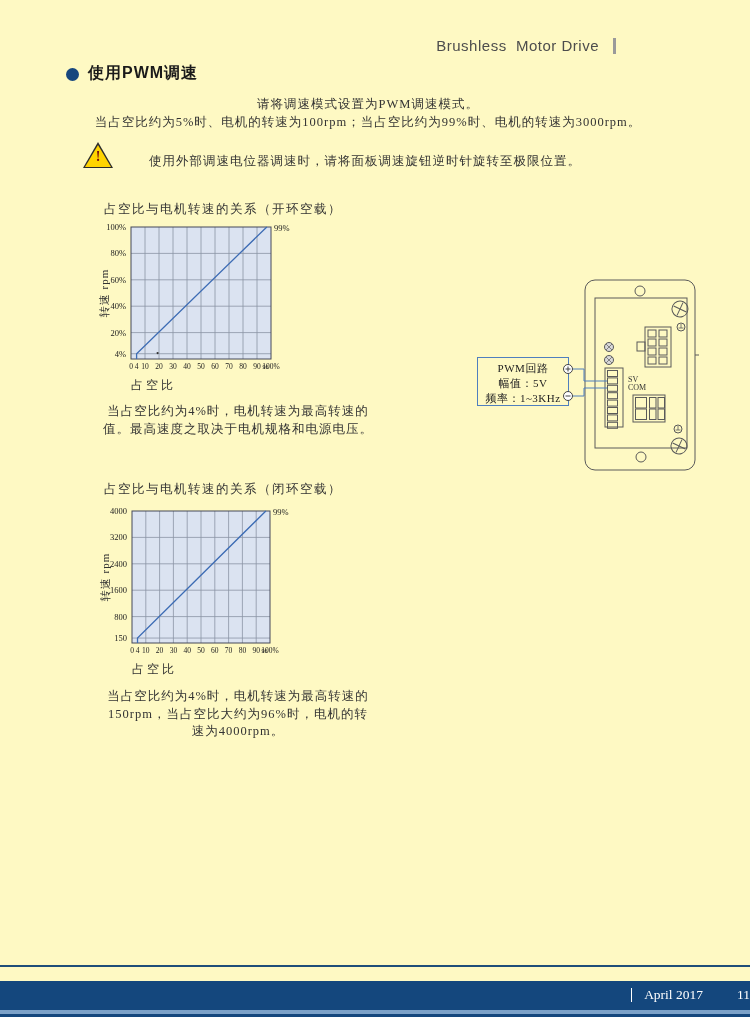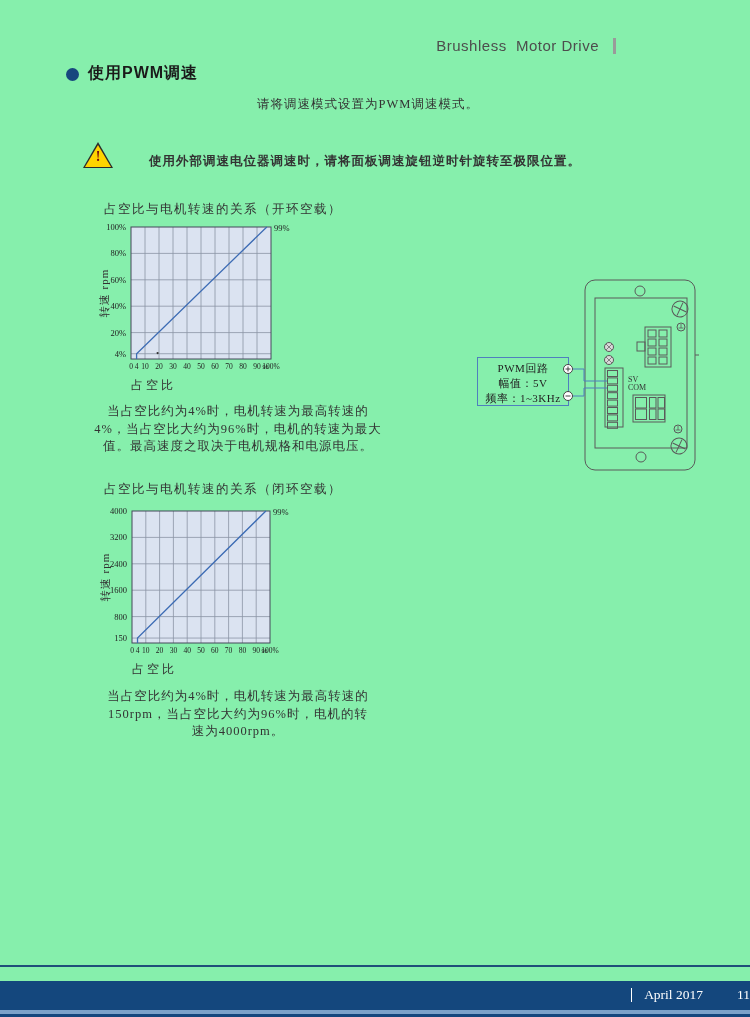--- a/index.html
+++ b/index.html
@@ -1,16 +1,16 @@
 <!DOCTYPE html>
 <html><head>
 <meta charset="utf-8">
 <style>
   html,body{margin:0;padding:0;background:#ffffff;}
-  #page{position:relative;width:750px;height:1017px;background:#86efac;overflow:hidden;
+  #page{position:relative;width:750px;height:1017px;background:#fef9c3;overflow:hidden;
         font-family:"Liberation Serif","DejaVu Serif",serif;color:#2b2b2b;}
 
   
   #hdr{position:absolute;top:20px;left:0;width:616px;text-align:right;
        font-family:"Liberation Sans","DejaVu Sans",sans-serif;font-size:15px;color:#4d4d4d;
        letter-spacing:.5px;white-space:pre;}
   #hdr .bar{display:inline-block;width:3px;height:16px;background:#9a9a9a;margin-left:14px;vertical-align:-3px;}
 
   
   .sec-dot{position:absolute;left:66px;top:68px;width:13px;height:13px;border-radius:50%;background:#17477e;}
@@ -22,21 +22,21 @@
 
   
   .warn-icon{position:absolute;left:83px;top:142px;width:0;height:0;
              border-left:15px solid transparent;border-right:15px solid transparent;
              border-bottom:26px solid #2b2b2b;}
   .warn-icon .inner{position:absolute;left:-13px;top:2.5px;width:0;height:0;
              border-left:13px solid transparent;border-right:13px solid transparent;
              border-bottom:22.5px solid #ffd400;}
   .warn-icon .mark{position:absolute;left:-4px;top:7px;width:8px;text-align:center;
              font-family:"Liberation Serif",serif;font-weight:bold;font-size:14px;color:#7a1010;z-index:2;}
-  #warn-text{position:absolute;left:125px;top:153px;width:480px;font-weight:bold;}
+  #warn-text{position:absolute;left:125px;top:153px;width:480px;}
 
   .subtitle{position:absolute;left:88px;font-size:12.5px;letter-spacing:1.5px;color:#333;margin-left:16px;}
 
   svg.chart{position:absolute;overflow:visible;}
   .tick{font-family:"Liberation Serif","DejaVu Serif",serif;}
   .axis-x{position:absolute;text-align:left;font-size:12px;letter-spacing:3px;color:#333;}
   .axis-y{position:absolute;width:132px;height:14px;transform:rotate(-90deg);transform-origin:0 0;
           text-align:center;font-size:11px;letter-spacing:1px;color:#333;}
 
   .para{position:absolute;left:88px;width:300px;font-family:Liberation Serif, serif;}
@@ -63,20 +63,21 @@
 
   <div id="hdr">
     <span>Brushless  Motor Drive</span><span class="bar"></span>
   </div>
 
   <div class="sec-dot"></div>
   <div class="sec-title">使用PWM调速</div>
 
   <div id="intro" class="bodytext">
     <div>请将调速模式设置为PWM调速模式。</div>
+    <div>当占空比约为5%时、电机的转速为100rpm；当占空比约为99%时、电机的转速为3000rpm。</div>
   </div>
 
   <div class="warn-icon">
     <span class="inner"></span>
     <span class="mark">!</span>
   </div>
   <div id="warn-text" class="bodytext">使用外部调速电位器调速时，请将面板调速旋钮逆时针旋转至极限位置。</div>
 
   <div class="subtitle" style="top:201px;">占空比与电机转速的关系（开环空载）</div>
   <div class="axis-y" style="left:97px;top:359px;">转速  rpm</div>
@@ -117,21 +118,20 @@
       <text x="112" y="142" text-anchor="middle" font-size="7.5" fill="#222" class="tick">80</text>
       <text x="126" y="142" text-anchor="middle" font-size="7.5" fill="#222" class="tick">90</text>
       <text x="134.4" y="142" text-anchor="middle" font-size="6" fill="#222" class="tick">96</text>
       <text x="140" y="142" text-anchor="middle" font-size="7.5" fill="#222" class="tick">100%</text>
       <text x="143" y="4" font-size="8.5" fill="#222" class="tick">99%</text>
     </svg>
   <div class="axis-x" style="left:131px;top:377px;width:140px;">占空比</div>
 
   <div class="para bodytext" style="top:403px;">
     <div>当占空比约为4%时，电机转速为最高转速的</div>
-    <div>4%，当占空比大约为96%时，电机的转速为最大</div>
     <div>值。最高速度之取决于电机规格和电源电压。</div>
   </div>
 
   <div class="subtitle" style="top:481px;">占空比与电机转速的关系（闭环空载）</div>
   <div class="axis-y" style="left:98px;top:643px;">转速  rpm</div>
   <svg id="chart2" class="chart" style="left:132px;top:511px;" width="138" height="132">
       <rect x="0" y="0" width="138" height="132" fill="#dbe3f1"></rect>
       <line x1="13.8" y1="0" x2="13.8" y2="132" stroke="#8a94a5" stroke-width="0.8"></line>
       <line x1="27.6" y1="0" x2="27.6" y2="132" stroke="#8a94a5" stroke-width="0.8"></line>
       <line x1="41.4" y1="0" x2="41.4" y2="132" stroke="#8a94a5" stroke-width="0.8"></line>

